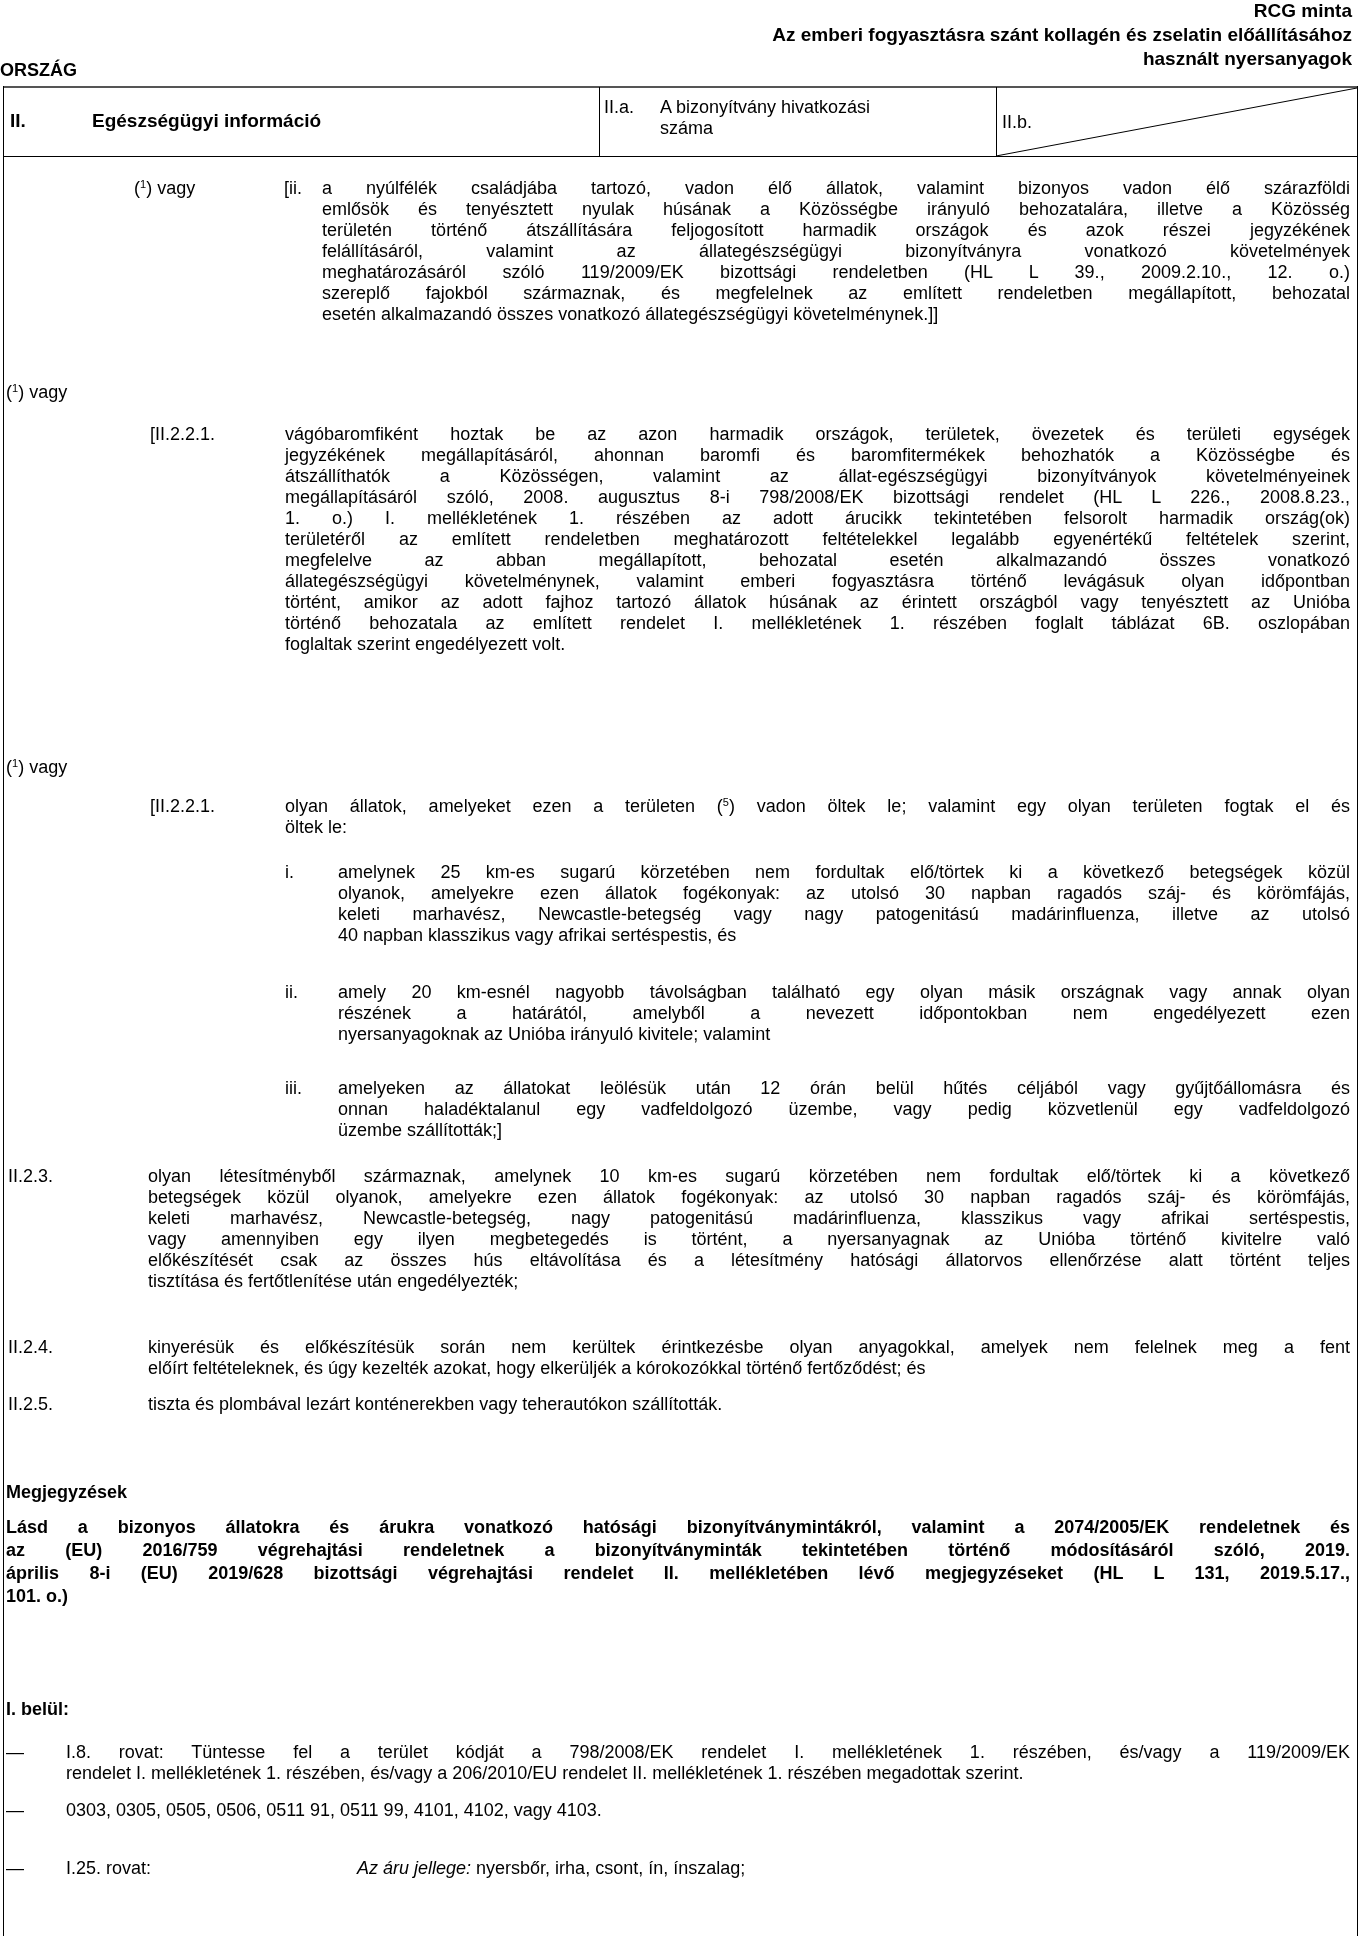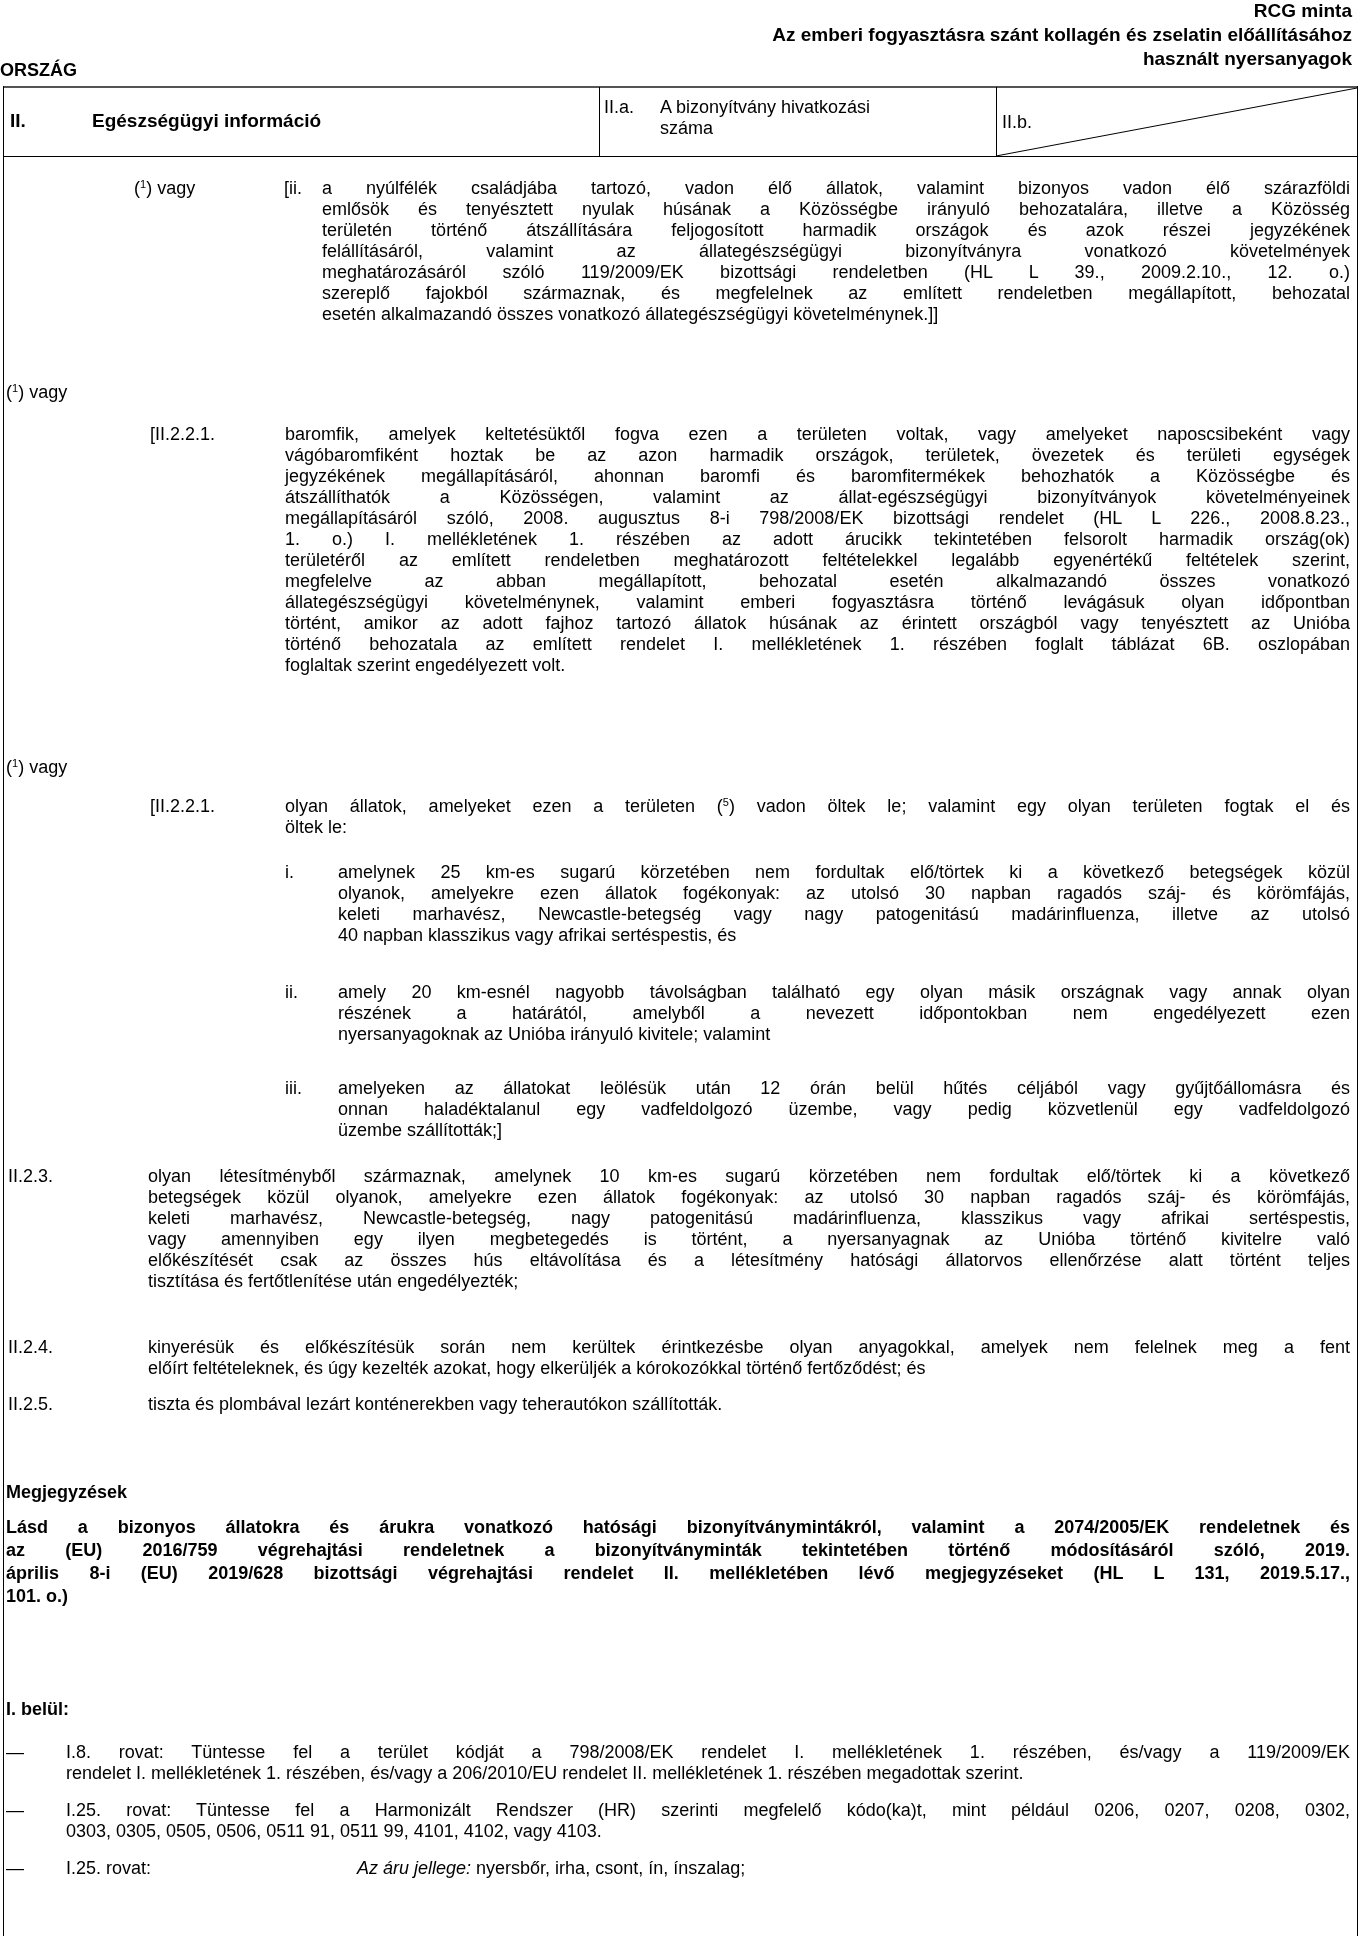--- a/index.html
+++ b/index.html
@@ -50,21 +50,20 @@
   <div style="text-align-last:justify">területén történő átszállítására feljogosított harmadik országok és azok részei jegyzékének</div>
   <div style="text-align-last:justify">felállításáról, valamint az állategészségügyi bizonyítványra vonatkozó követelmények</div>
   <div style="text-align-last:justify">meghatározásáról szóló 119/2009/EK bizottsági rendeletben (HL L 39., 2009.2.10., 12. o.)</div>
   <div style="text-align-last:justify">szereplő fajokból származnak, és megfelelnek az említett rendeletben megállapított, behozatal</div>
   <div>esetén alkalmazandó összes vonatkozó állategészségügyi követelménynek.]]</div>
 </div>
 
 <div class="abs" style="left:6px; top:382px;">(<sup>1</sup>)<span> vagy</span></div>
 <div class="abs" style="left:150px; top:424px;">[II.2.2.1.</div>
 <div class="abs just" style="left:285px; top:424px; width:1065px;">
-  <div style="text-align-last:justify">baromfik, amelyek keltetésüktől fogva ezen a területen voltak, vagy amelyeket naposcsibeként vagy</div>
   <div style="text-align-last:justify">vágóbaromfiként hoztak be az azon harmadik országok, területek, övezetek és területi egységek</div>
   <div style="text-align-last:justify">jegyzékének megállapításáról, ahonnan baromfi és baromfitermékek behozhatók a Közösségbe és</div>
   <div style="text-align-last:justify">átszállíthatók a Közösségen, valamint az állat-egészségügyi bizonyítványok követelményeinek</div>
   <div style="text-align-last:justify">megállapításáról szóló, 2008. augusztus 8-i 798/2008/EK bizottsági rendelet (HL L 226., 2008.8.23.,</div>
   <div style="text-align-last:justify">1. o.) I. mellékletének 1. részében az adott árucikk tekintetében felsorolt harmadik ország(ok)</div>
   <div style="text-align-last:justify">területéről az említett rendeletben meghatározott feltételekkel legalább egyenértékű feltételek szerint,</div>
   <div style="text-align-last:justify">megfelelve az abban megállapított, behozatal esetén alkalmazandó összes vonatkozó</div>
   <div style="text-align-last:justify">állategészségügyi követelménynek, valamint emberi fogyasztásra történő levágásuk olyan időpontban</div>
   <div style="text-align-last:justify">történt, amikor az adott fajhoz tartozó állatok húsának az érintett országból vagy tenyésztett az Unióba</div>
   <div style="text-align-last:justify">történő behozatala az említett rendelet I. mellékletének 1. részében foglalt táblázat 6B. oszlopában</div>
@@ -132,21 +131,20 @@
 <div class="abs b" style="left:6px; top:1699px;">I. belül:</div>
 
 <div class="abs" style="left:6px; top:1742px;">—</div>
 <div class="abs just" style="left:66px; top:1742px; width:1284px;">
   <div style="text-align-last:justify">I.8. rovat: Tüntesse fel a terület kódját a 798/2008/EK rendelet I. mellékletének 1. részében, és/vagy a 119/2009/EK</div>
   <div>rendelet I. mellékletének 1. részében, és/vagy a 206/2010/EU rendelet II. mellékletének 1. részében megadottak szerint.</div>
 </div>
 
 <div class="abs" style="left:6px; top:1800px;">—</div>
 <div class="abs just" style="left:66px; top:1800px; width:1284px;">
-  <div style="text-align-last:justify">I.25. rovat: Tüntesse fel a Harmonizált Rendszer (HR) szerinti megfelelő kódo(ka)t, mint például 0206, 0207, 0208, 0302,</div>
   <div>0303, 0305, 0505, 0506, 0511 91, 0511 99, 4101, 4102, vagy 4103.</div>
 </div>
 
 <div class="abs" style="left:6px; top:1858px;">—</div>
 <div class="abs" style="left:66px; top:1858px;">I.25. rovat:</div>
 <div class="abs lh" style="left:357px; top:1858px;"><i>Az áru jellege:</i><span> nyersbőr, irha, csont, ín, ínszalag;</span></div>
 <div class="abs just" style="left:357px; top:1983px; width:993px;">
   <div style="text-align-last:justify"><i>Előállító üzem:</i><span> magában foglalja a vágóhidat, a feldolgozóhajót, a darabolóüzemet, a</span></div>
   <div>vadfeldolgozó-létesítményt és a feldolgozóüzemet.</div>
 </div>

